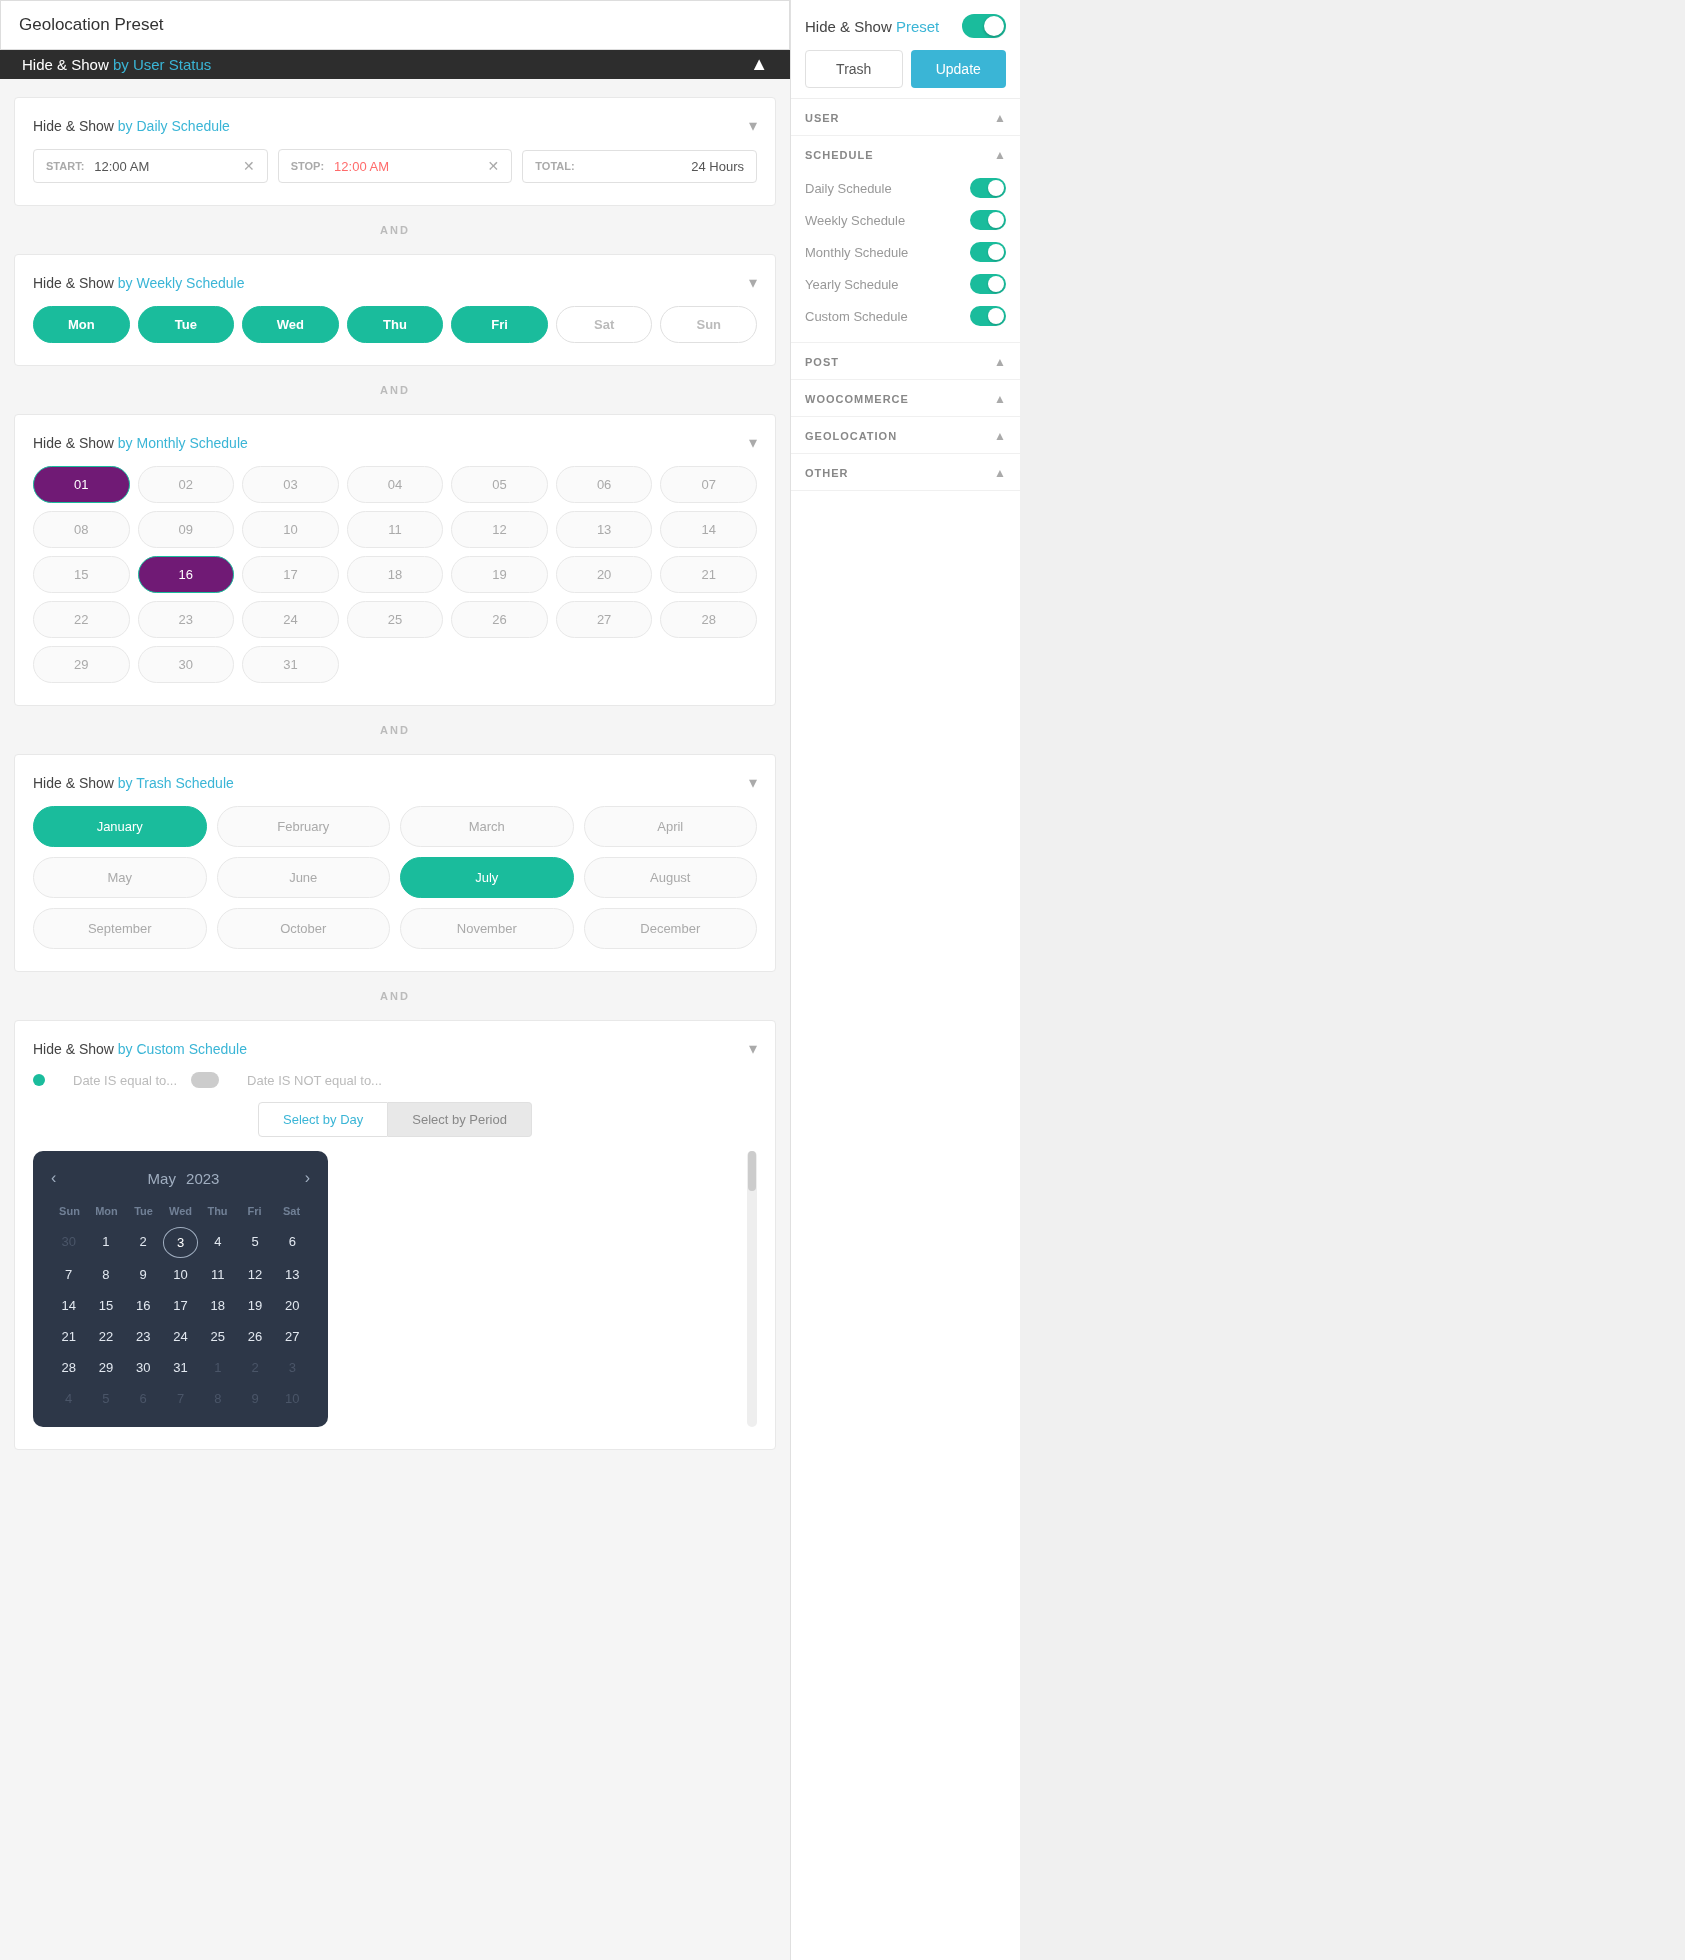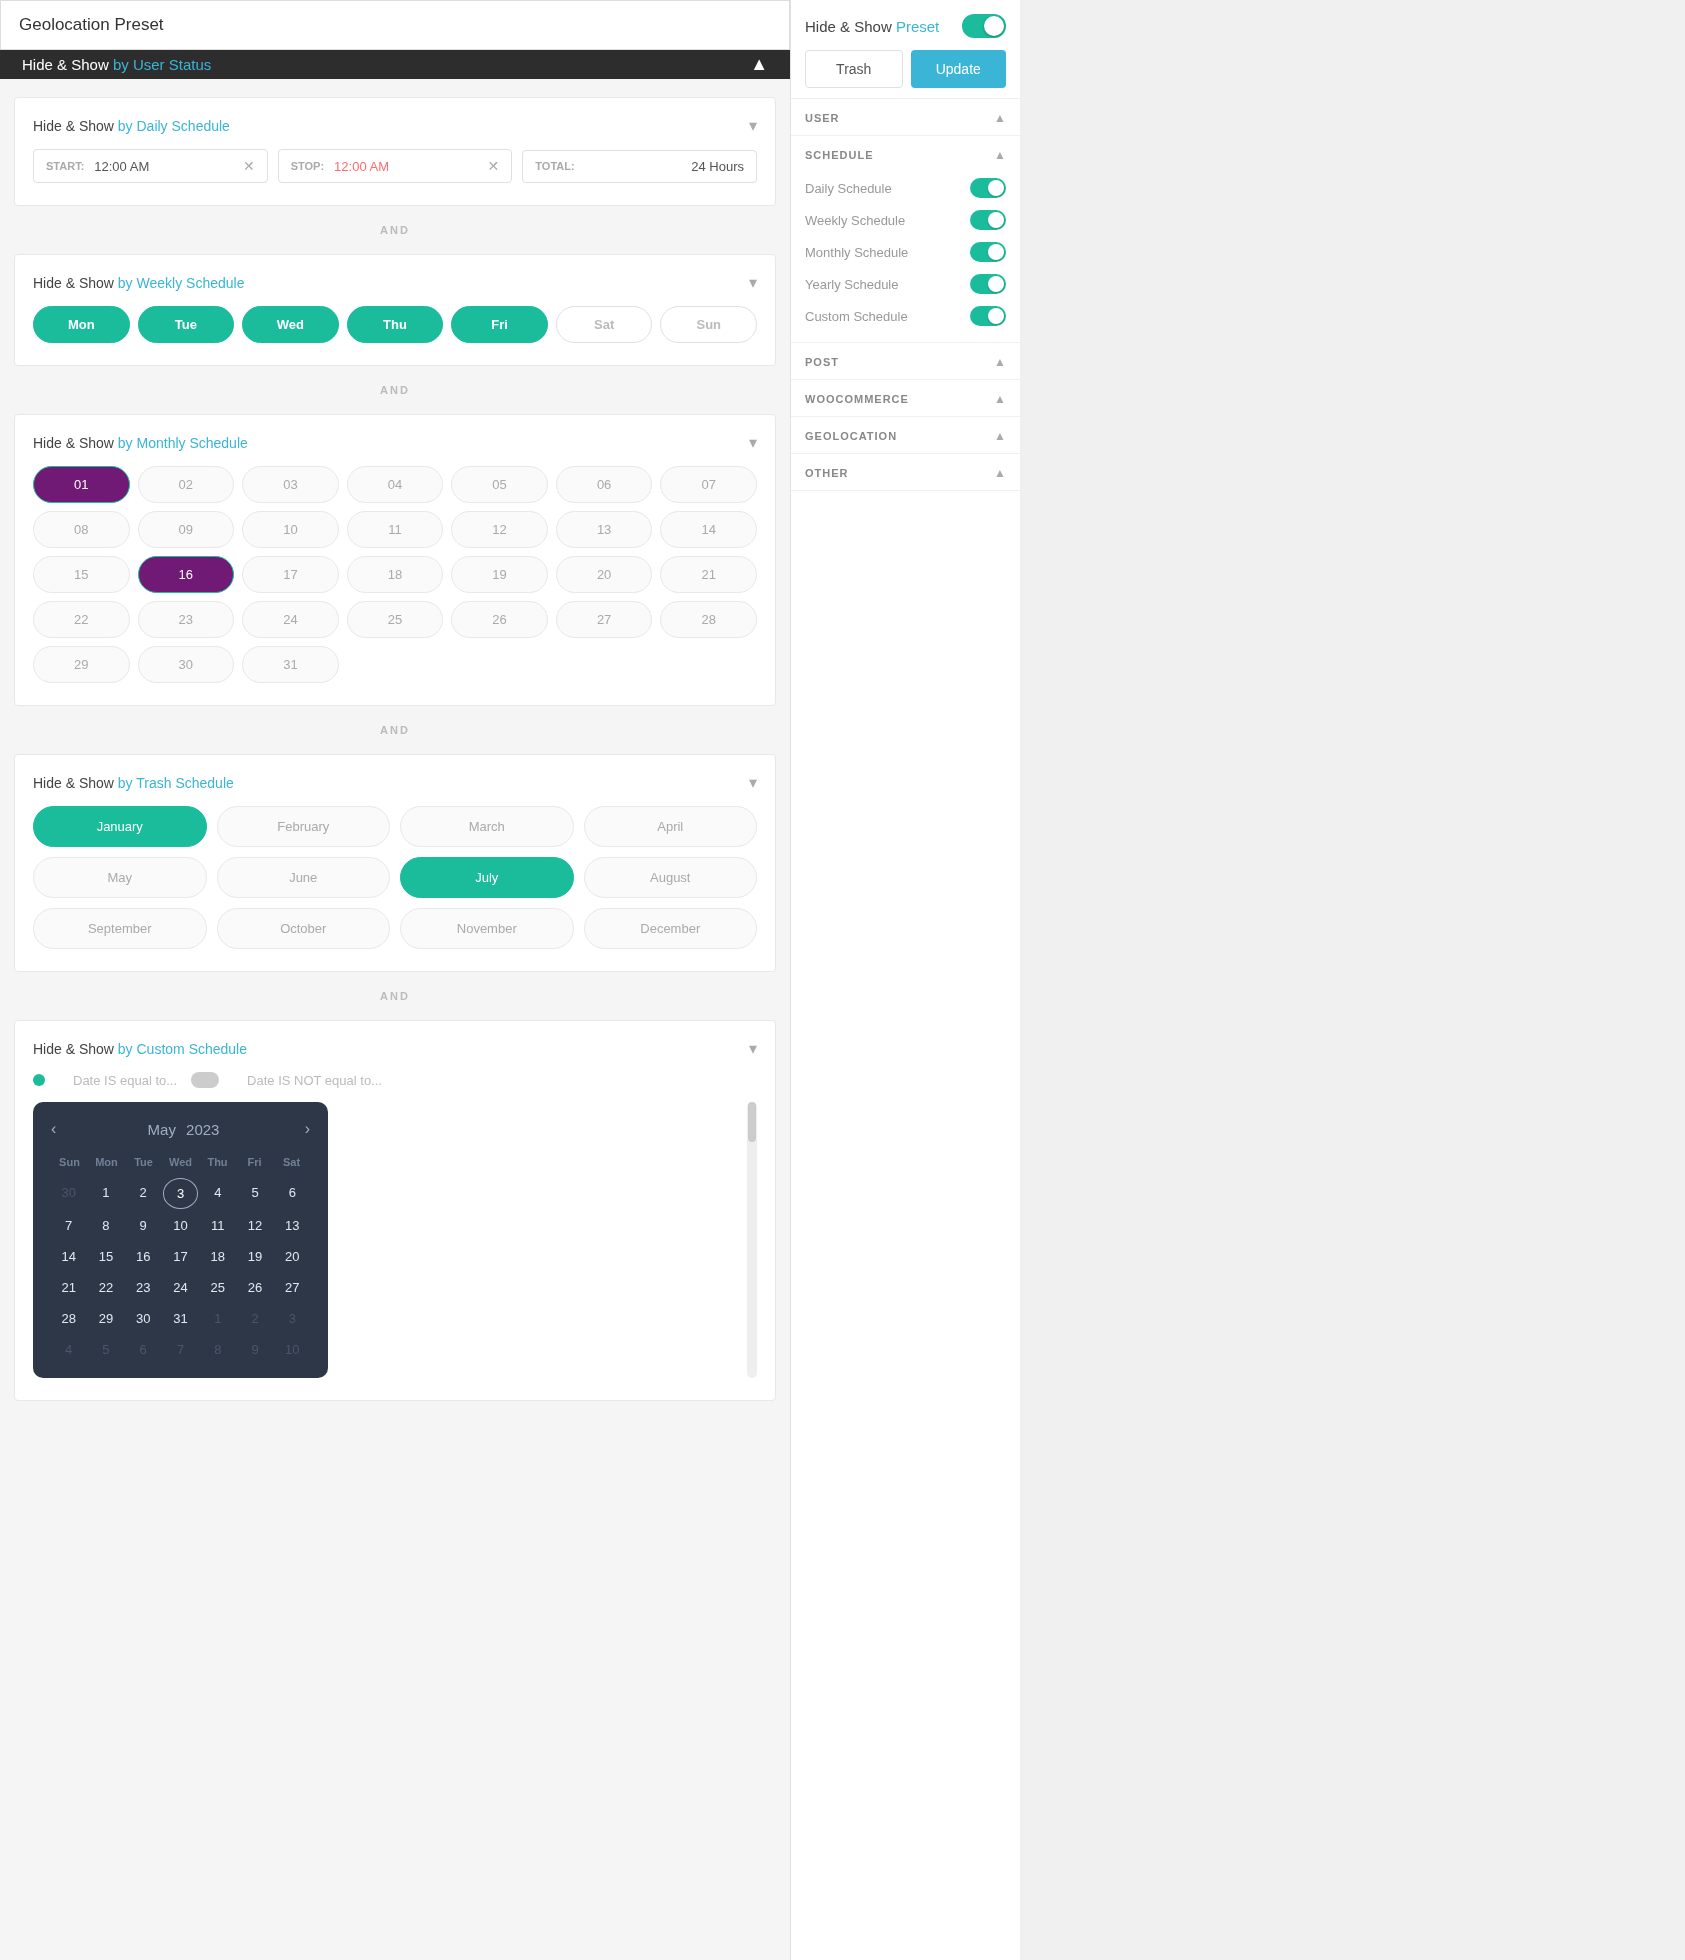--- a/index.html
+++ b/index.html
@@ -530,20 +530,24 @@
       <span class="section-title">
         <span>Hide &amp; Show</span>&nbsp;<span class="blue">by Custom Schedule</span>
       </span>
       <span class="chevron-down">▾</span>
     </div>
     <div class="custom-toggle-row">
       <span class="dot-green"></span>
       <span class="custom-label">Date IS equal to...</span>
       <span class="dot-gray"></span>
       <span class="custom-label">Date IS NOT equal to...</span>
+    </div>
+    <div class="period-tabs">
+      <button class="period-tab">Select by Day</button>
+      <button class="period-tab active">Select by Period</button>
     </div>
     <div class="custom-scroll-area">
       <div class="mini-calendar" id="mini-calendar">
         <div class="cal-header">
           <button class="cal-nav">‹</button>
           <div class="cal-title">
             <span>May</span>
             <span>2023</span>
           </div>
           <button class="cal-nav">›</button>

